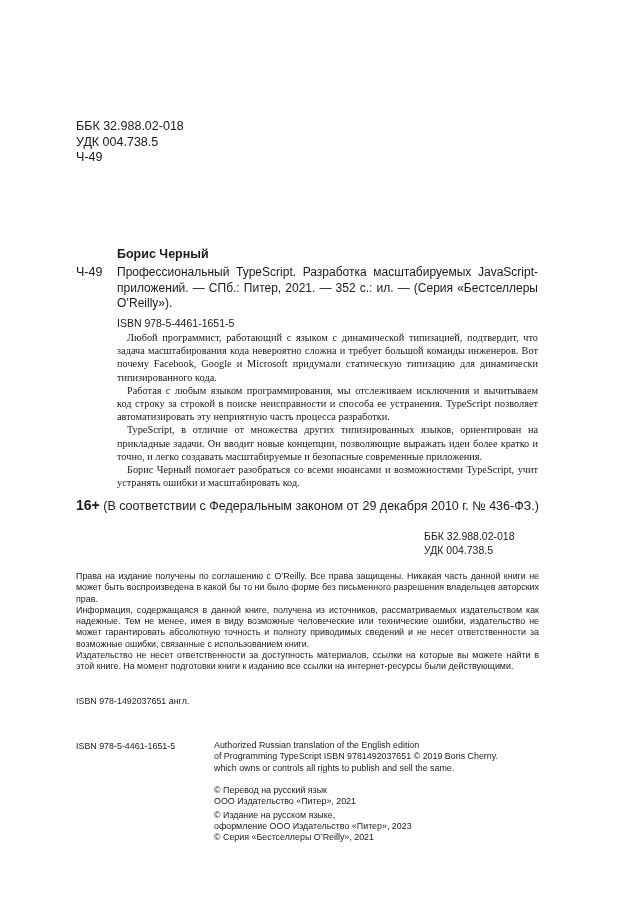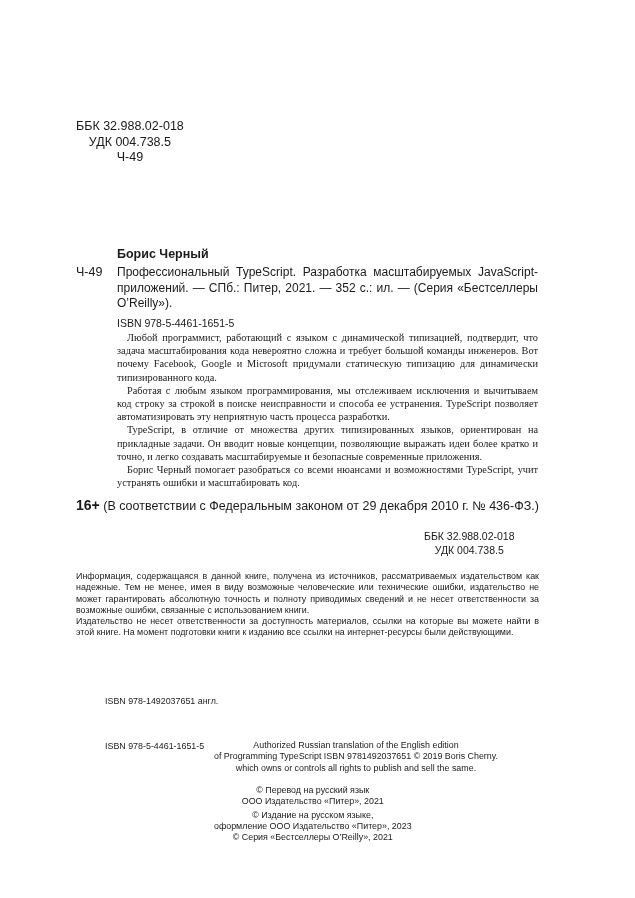--- a/index.html
+++ b/index.html
@@ -1,19 +1,19 @@
 <!DOCTYPE html>
 <html><head>
   <meta charset="utf-8">
   <style>
     html, body { margin: 0; padding: 0; background: #ffffff; }
     body { width: 635px; height: 898px; position: relative; overflow: hidden; color: #1a1a1a; }
     .sans { font-family: "Liberation Sans", sans-serif; }
     .serif { font-family: "Liberation Serif", serif; }
-    .abs { position: absolute; text-align: center; }
+    .abs { position: absolute; }
 
     .topcodes { left: 76px; top: 119px; font-size: 12.5px; line-height: 15.5px; }
     .topcodes div { white-space: nowrap; }
 
     .author { left: 117px; top: 247px; font-size: 12.5px; font-weight: bold; line-height: 15px; }
     .code-left { left: 76px; top: 265px; font-size: 12.5px; line-height: 15.5px; }
     .biblio { left: 117px; top: 265px; width: 421px; font-size: 12px; line-height: 15.5px; text-align: justify; }
     .isbn1 { left: 117px; top: 317px; font-size: 10.5px; line-height: 13px; }
 
     .annotation { left: 117px; top: 331px; width: 421px; font-size: 10.3px; line-height: 13.2px; text-align: justify; }
@@ -21,21 +21,21 @@
 
     .age { left: 76px; top: 497px; font-size: 12.5px; line-height: 16px; white-space: nowrap; }
     .age b { font-size: 14px; }
 
     .bottomcodes { left: 424px; top: 530px; font-size: 10.5px; line-height: 13.5px; }
 
     .rights { left: 76px; top: 571px; width: 463px; font-size: 8.9px; line-height: 11.3px; text-align: justify; }
     .rights p { margin: 0; }
 
     .isbn-row { left: 76px; font-size: 8.9px; line-height: 11.3px; }
-    .isbn-label { position: absolute; left: 0; white-space: nowrap; margin-left: 29px; }
+    .isbn-label { position: absolute; left: 0; white-space: nowrap; }
     .isbn-text { position: absolute; left: 138px; white-space: nowrap; margin-top: 44px; }
     .isbn-text div { white-space: nowrap; }
     .gap { height: 2px; }
   </style>
 </head>
 <body>
 
 <div class="abs sans topcodes">
   <div>ББК  32.988.02-018</div>
   <div>УДК  004.738.5</div>
@@ -58,20 +58,21 @@
 <div class="abs sans age">
   <b>16+</b><span> (В соответствии с Федеральным законом от 29 декабря 2010 г. № 436-ФЗ.)</span>
 </div>
 
 <div class="abs sans bottomcodes">
   <div>ББК  32.988.02-018</div>
   <div>УДК  004.738.5</div>
 </div>
 
 <div class="abs sans rights">
+  <p>Права на издание получены по соглашению с O’Reilly. Все права защищены. Никакая часть данной книги не может быть воспроизведена в какой бы то ни было форме без письменного разрешения владельцев авторских прав.</p>
   <p>Информация, содержащаяся в данной книге, получена из источников, рассматриваемых издательством как надежные. Тем не менее, имея в виду возможные человеческие или технические ошибки, издательство не может гарантировать абсолютную точность и полноту приводимых сведений и не несет ответственности за возможные ошибки, связанные с использованием книги.</p>
   <p>Издательство не несет ответственности за доступность материалов, ссылки на которые вы можете найти в этой книге. На момент подготовки книги к изданию все ссылки на интернет-ресурсы были действующими.</p>
 </div>
 
 <div class="abs sans isbn-row" style="top:696px;">
   <div class="isbn-label">ISBN 978-1492037651 англ.</div>
   <div class="isbn-text">
     <div>Authorized Russian translation of the English edition</div>
     <div>of Programming TypeScript ISBN 9781492037651 © 2019 Boris Cherny.</div>
     <div>which owns or controls all rights to publish and sell the same.</div>

